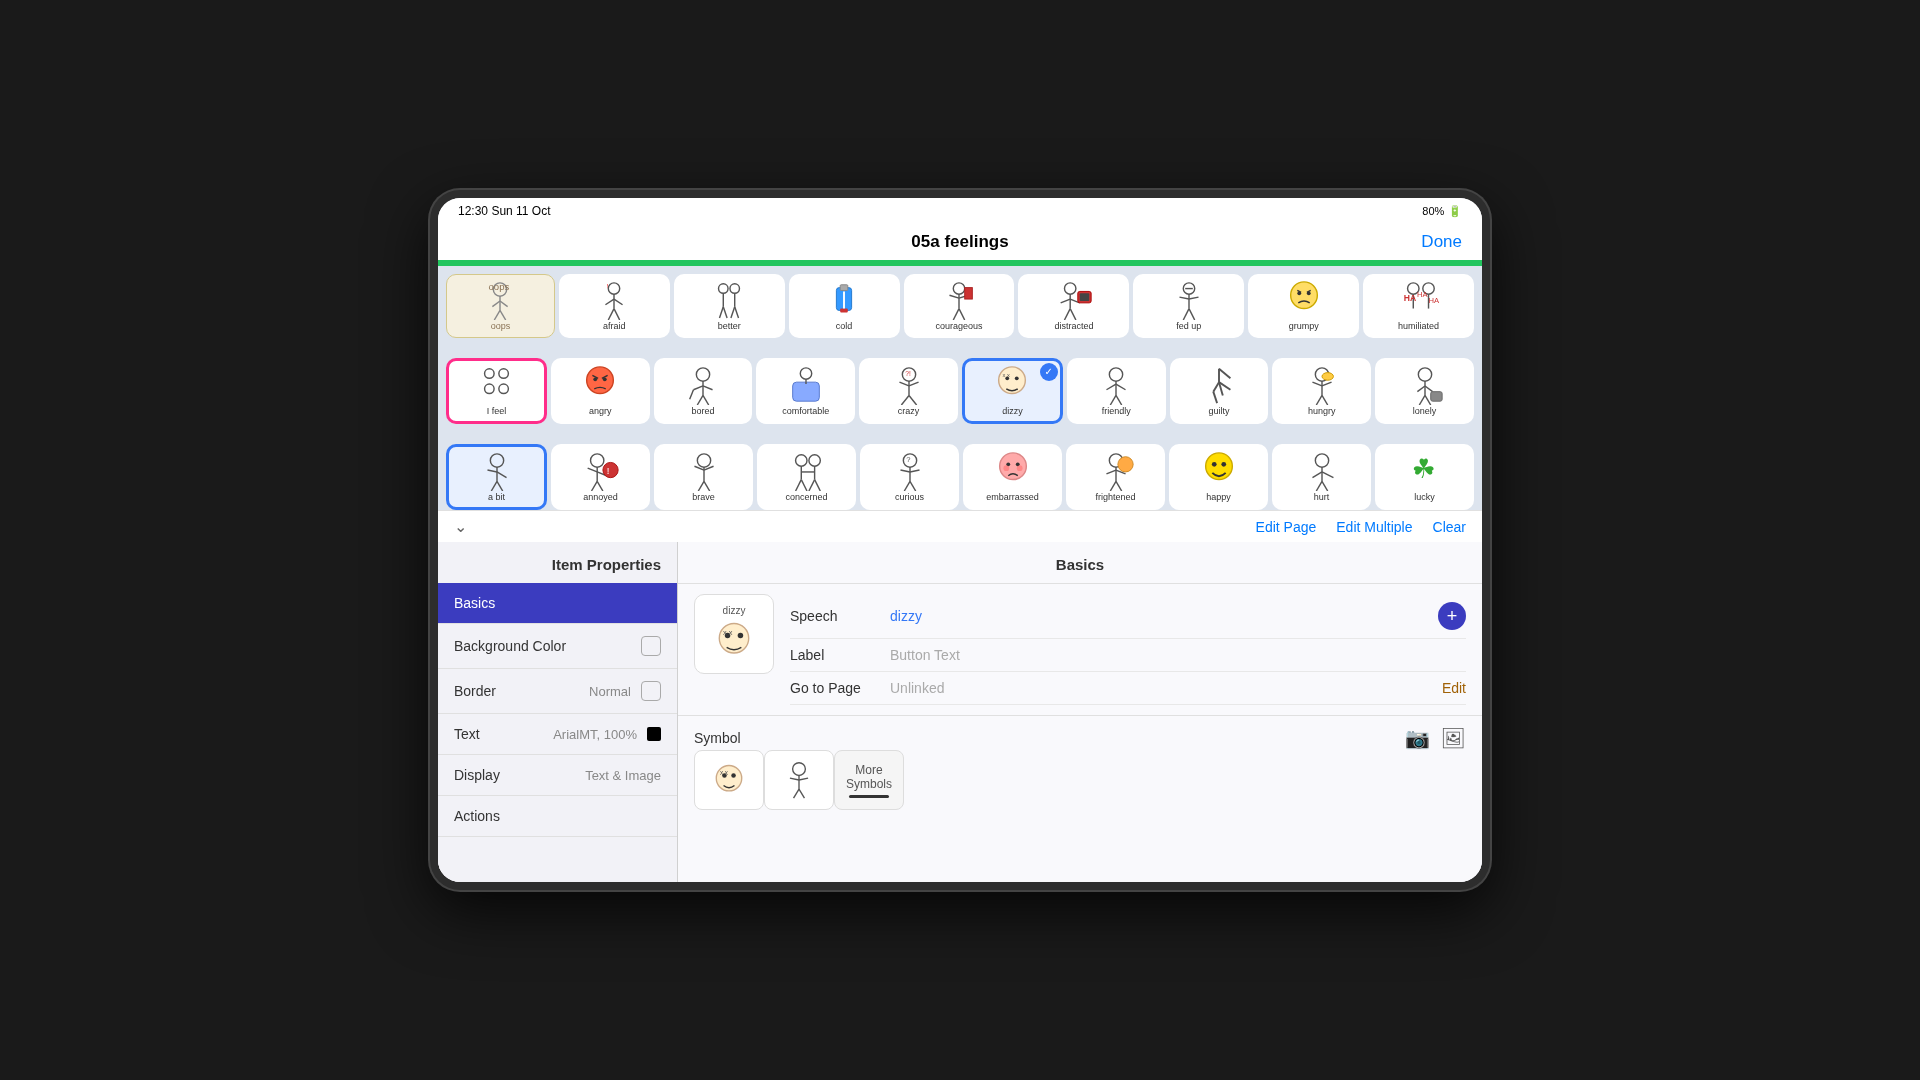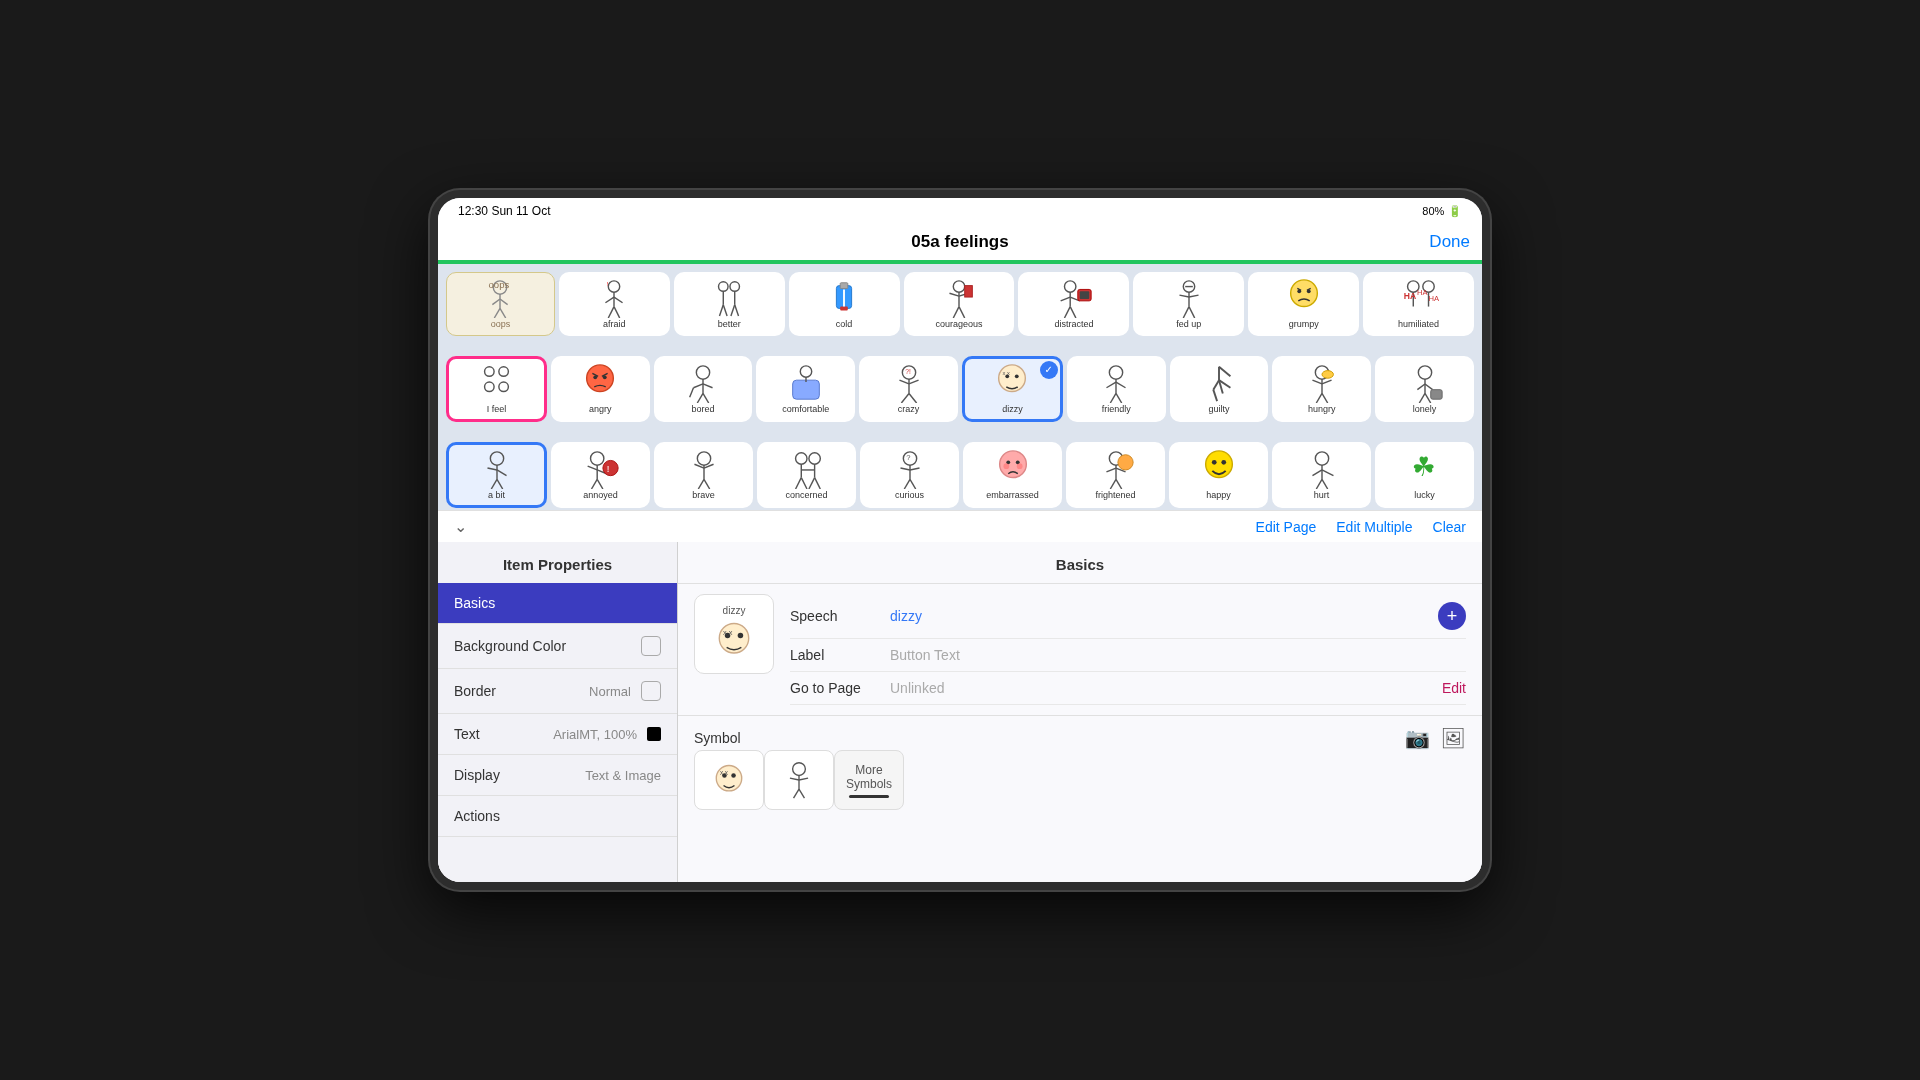--- a/index.html
+++ b/index.html
@@ -41,28 +41,28 @@
       flex-shrink: 0;
     }
     .battery-icon { display: flex; align-items: center; gap: 4px; font-size: 11px; }
     
     .header {
       background: white;
       display: flex;
       justify-content: center;
       align-items: center;
       padding: 8px 20px;
-      border-bottom: 4px solid #22c55e;
+      border-bottom: 6px solid #22c55e;
       position: relative;
       flex-shrink: 0;
     }
     .header-title { font-size: 17px; font-weight: 600; color: #000; }
     .header-done {
       position: absolute;
-      right: 12px;
+      right: 20px;
       color: #007AFF;
       font-size: 17px;
       font-weight: 400;
       cursor: pointer;
     }
     
     .grid-area {
       flex: 1;
       overflow: hidden;
       background: #dde4ee;
@@ -164,21 +164,21 @@
       background: #f2f2f7;
       border-right: 1px solid #d0d0d0;
       display: flex;
       flex-direction: column;
     }
     .panel-title {
       font-size: 15px;
       font-weight: 600;
       color: #333;
       padding: 14px 16px 10px;
-      text-align: center;
+      text-align: right;
     }
     .left-menu-item {
       padding: 12px 16px;
       font-size: 14px;
       color: #333;
       cursor: pointer;
       display: flex;
       justify-content: space-between;
       align-items: center;
       border-bottom: 1px solid #e0e0e0;
@@ -238,21 +238,21 @@
     .properties-table { flex: 1; }
     .prop-row {
       display: flex;
       align-items: center;
       padding: 8px 0;
       border-bottom: 1px solid #e8e8e8;
     }
     .prop-label { font-size: 14px; color: #333; width: 100px; flex-shrink: 0; }
     .prop-value { font-size: 14px; color: #3478F6; flex: 1; }
     .prop-value.gray { color: #aaa; }
-    .prop-edit-btn { color: #be185d; font-size: 14px; cursor: pointer; }
+    .prop-edit-btn { color: #a16207; font-size: 14px; cursor: pointer; }
     .add-btn {
       width: 28px; height: 28px;
       background: #3b3cbf;
       border-radius: 50%;
       display: flex;
       align-items: center;
       justify-content: center;
       color: white;
       font-size: 18px;
       cursor: pointer;

